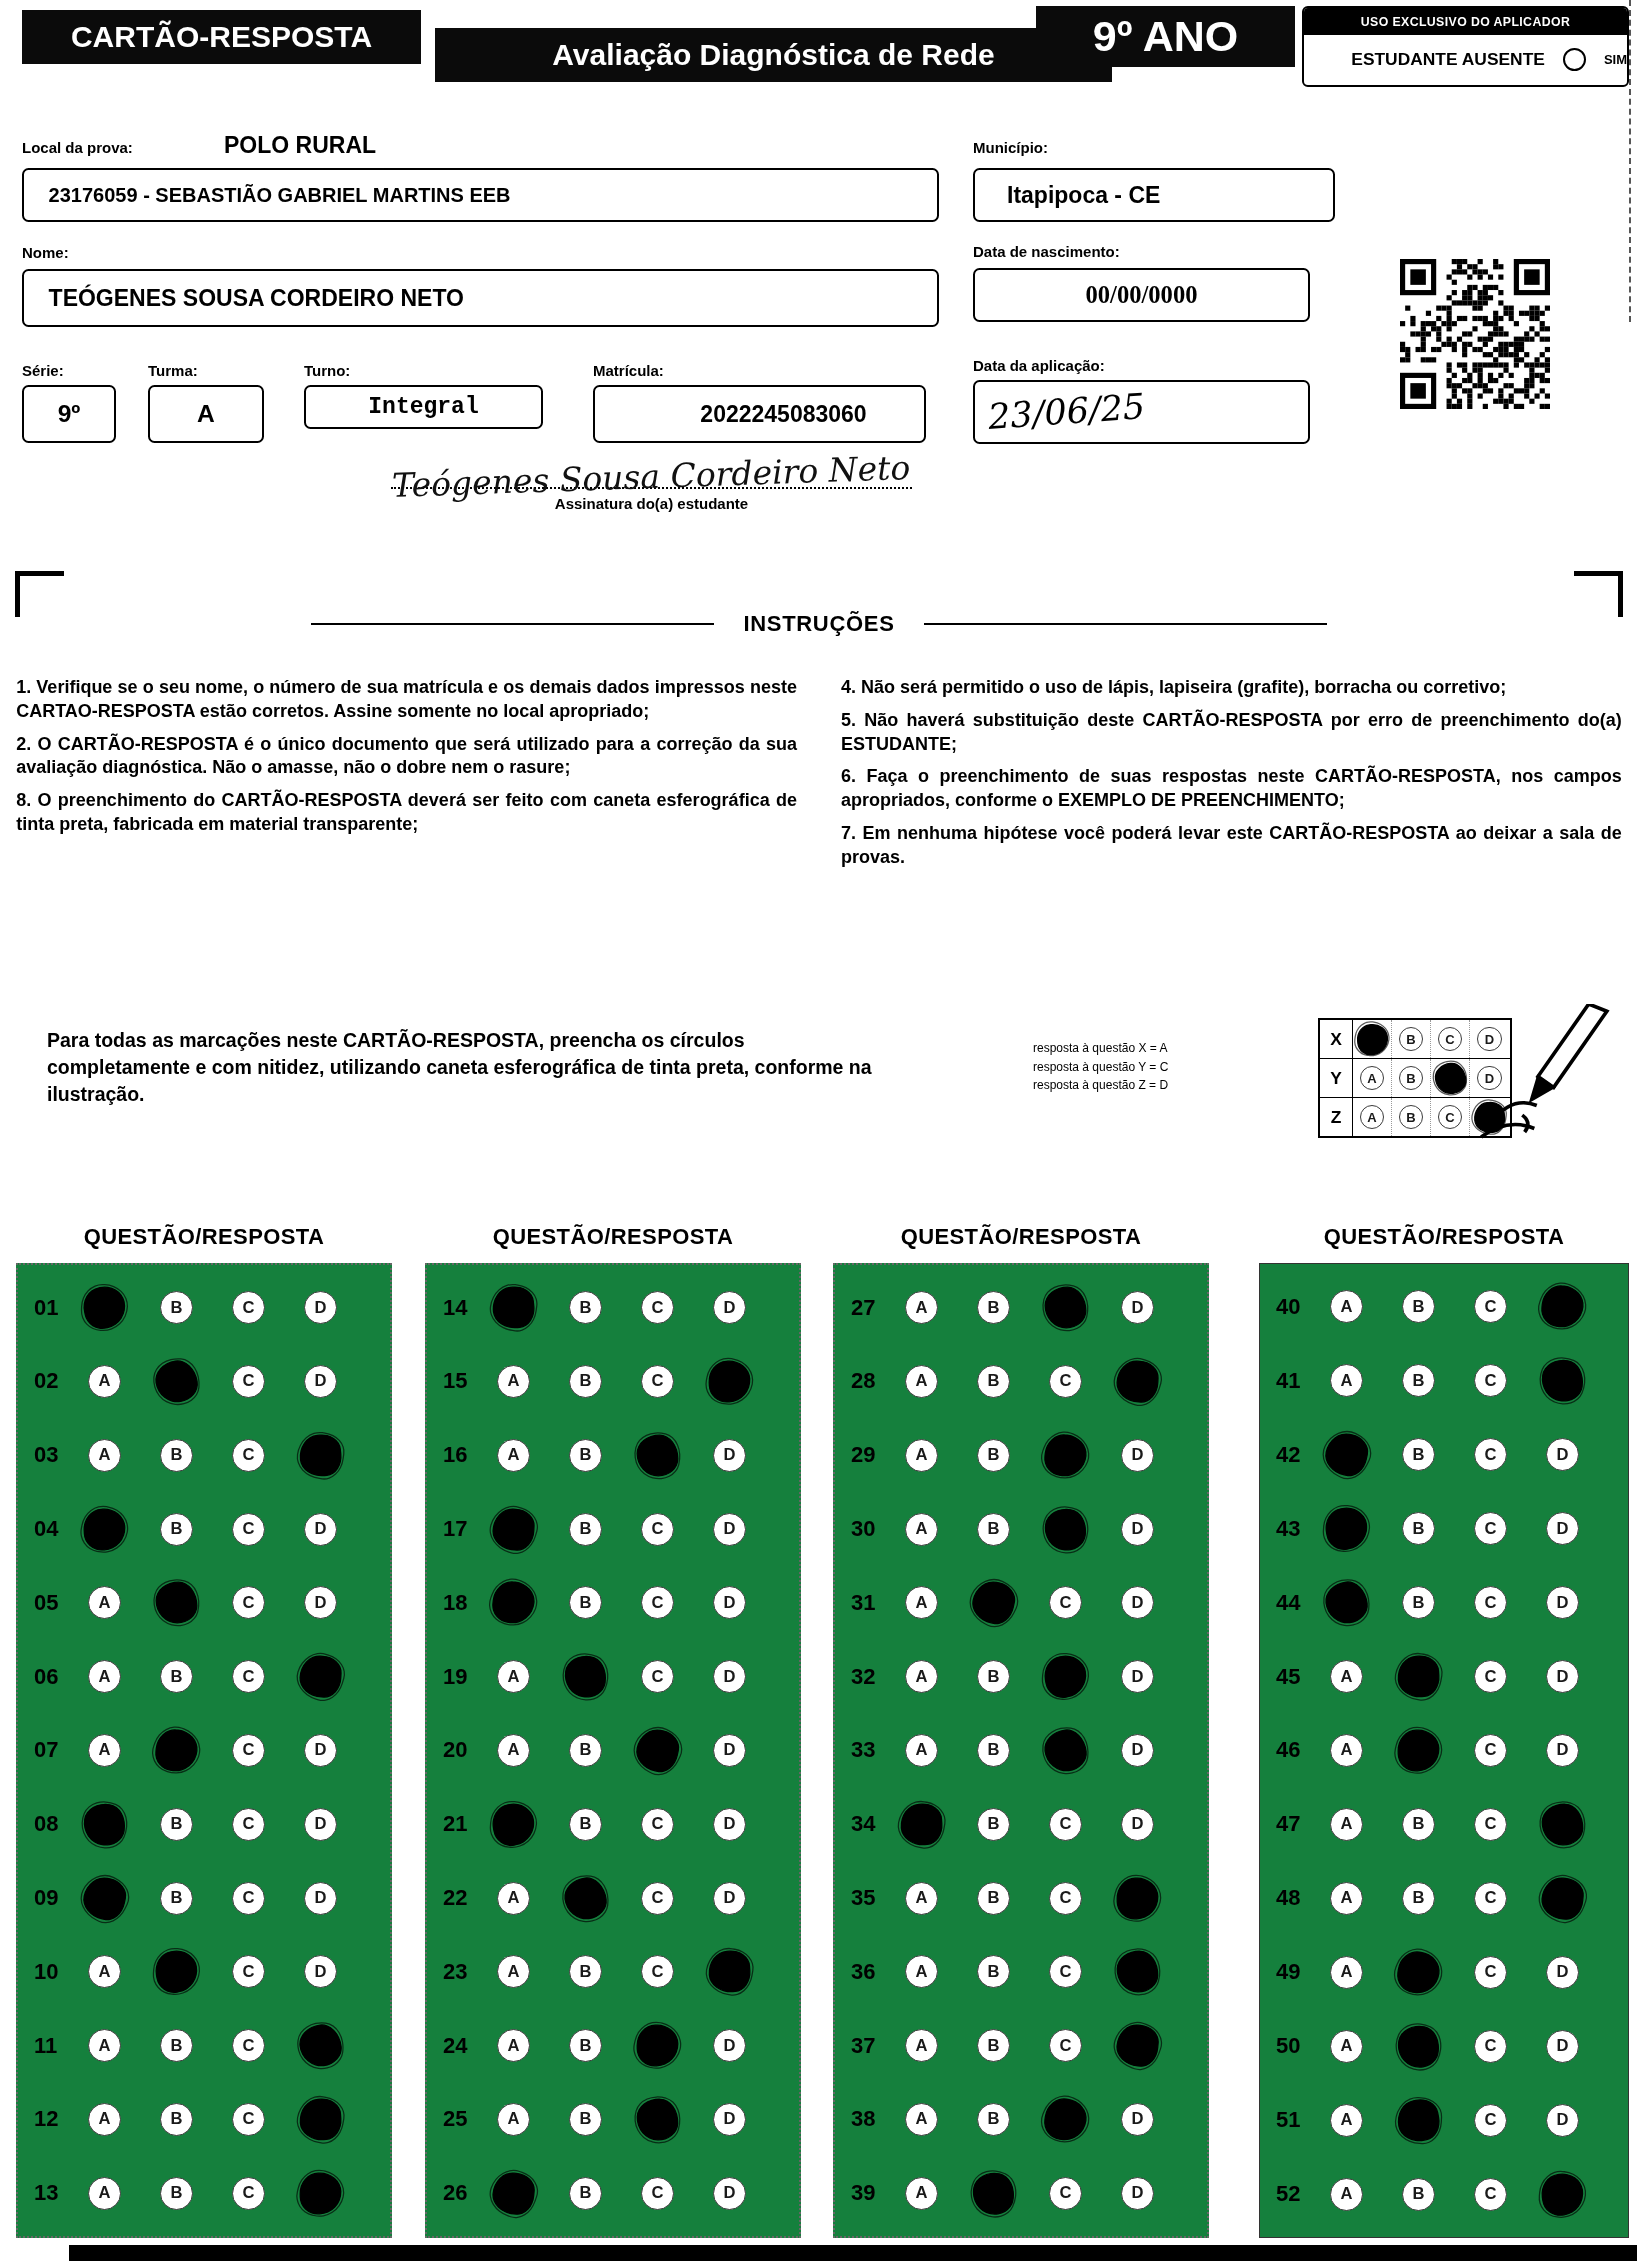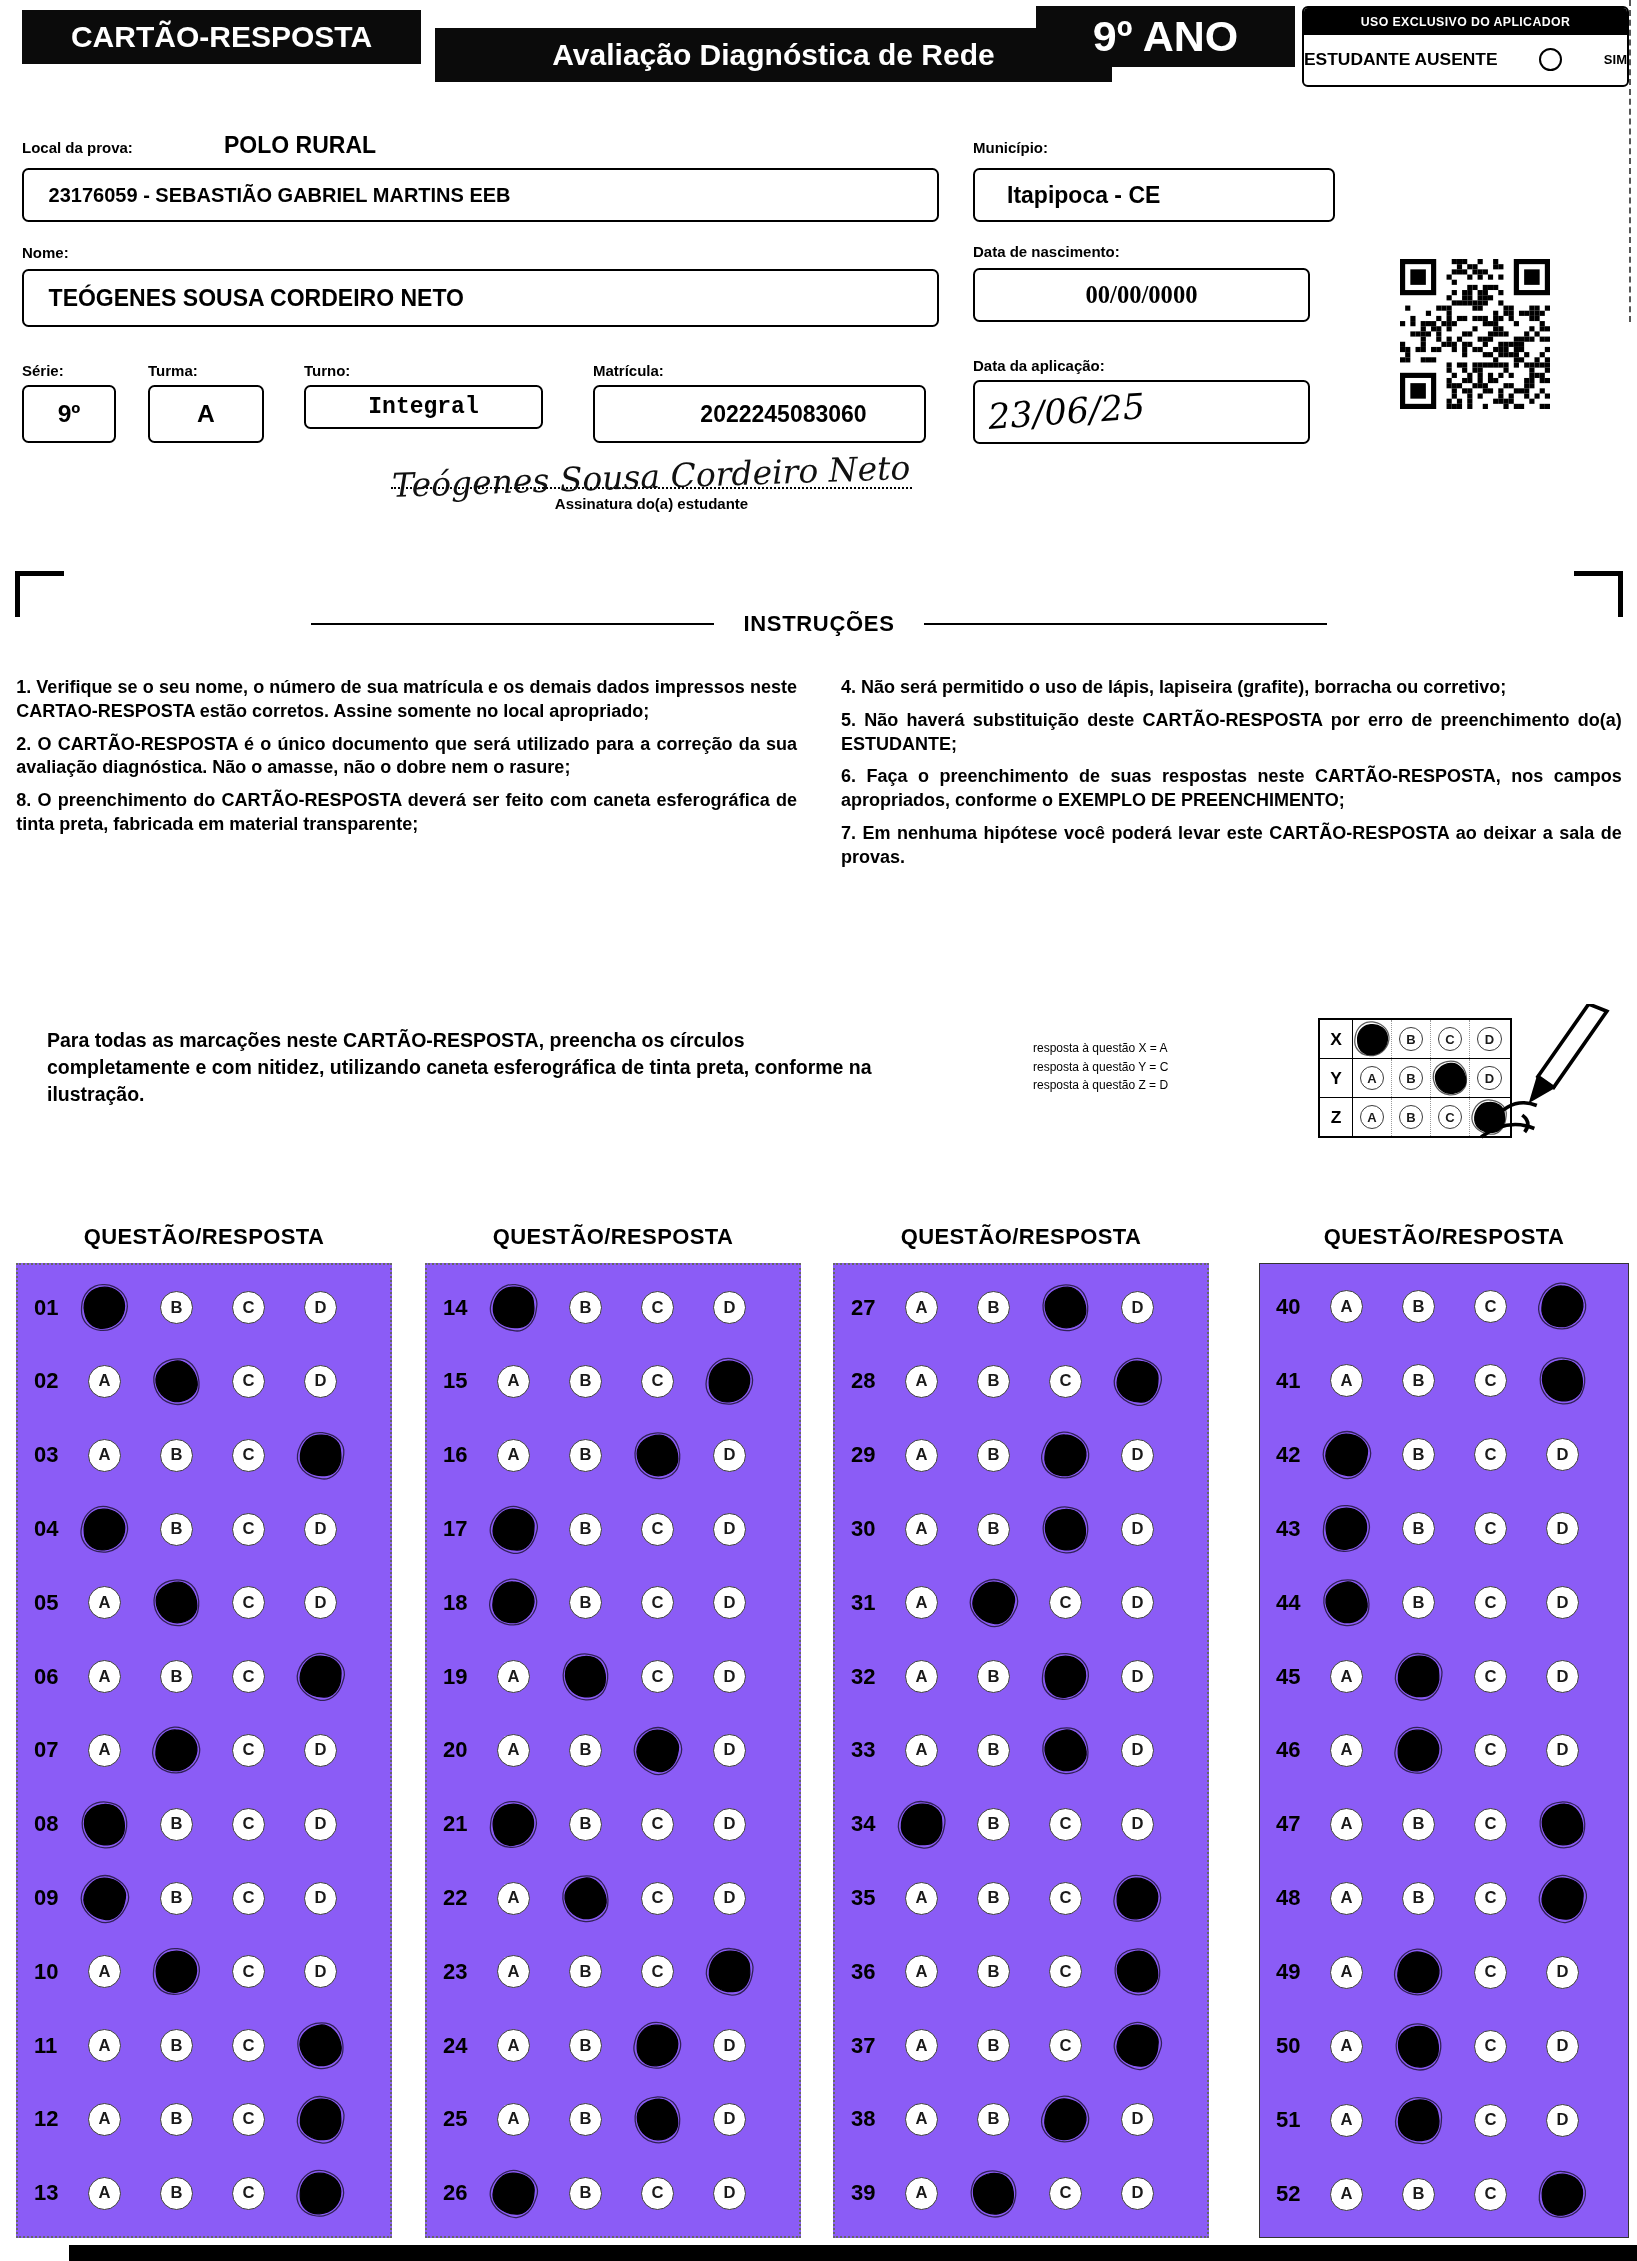--- a/index.html
+++ b/index.html
@@ -31,21 +31,21 @@
   .aplicador-box {
     position: absolute; left: 1302px; top: 5.8px; width: 327px; height: 81px;
     border: 2.2px solid #000; border-radius: 5.8px; overflow: hidden; background: #fff;
   }
   .aplicador-header {
     background: #000; color: #fff; height: 27.5px;
     display: flex; align-items: center; justify-content: center;
     font-size: 12.3px; font-weight: bold; letter-spacing: 0.4px;
   }
   .ausente-row {
-    height: 49px; display: flex; align-items: center; justify-content: space-between; gap: 18px;
+    height: 49px; display: flex; align-items: center; justify-content: flex-end; gap: 18px;
   }
   .ausente-label { font-size: 17.4px; font-weight: bold; }
   .ausente-circle { width: 23px; height: 23px; border: 2.2px solid #000; border-radius: 50%; display: inline-block; }
   .ausente-sim { font-size: 13px; font-weight: bold; }
 
   .cut-line { position: absolute; left: 1629px; top: 0; height: 322px; border-left: 2.2px dashed #555; }
 
   
   .flabel { position: absolute; font-size: 15px; font-weight: bold; }
   .fvalue-plain { position: absolute; font-size: 23px; font-weight: bold; }
@@ -149,21 +149,21 @@
   .ans-col { position: absolute; top: 1224px; width: 376px; }
   .ans-col .qr-head {
     text-align: center; font-size: 22px; font-weight: bold; letter-spacing: 0.4px;
     margin-bottom: 13px;
   }
   .col1 { left: 16px; }
   .col2 { left: 425px; }
   .col3 { left: 833px; }
   .col4 { left: 1259px; width: 370px; }
   .grid-box {
-    height: 975px; background: #8b5cf6;
+    height: 975px; background: #15803d;
     display: flex; flex-direction: column; justify-content: space-around;
     padding: 5.8px 0;
   }
   .grid-box.dotted { border: 2.2px dotted #666; }
   .grid-box.solid  { border: 1.4px solid #333; }
   .answer-row { display: flex; align-items: center; padding-left: 16px; }
   .q-num { width: 54px; font-size: 22px; font-weight: bold; flex: 0 0 54px; }
   .answer-row .bubble { margin-right: 39px; }
   .answer-row .bubble:last-child { margin-right: 0; }
 

